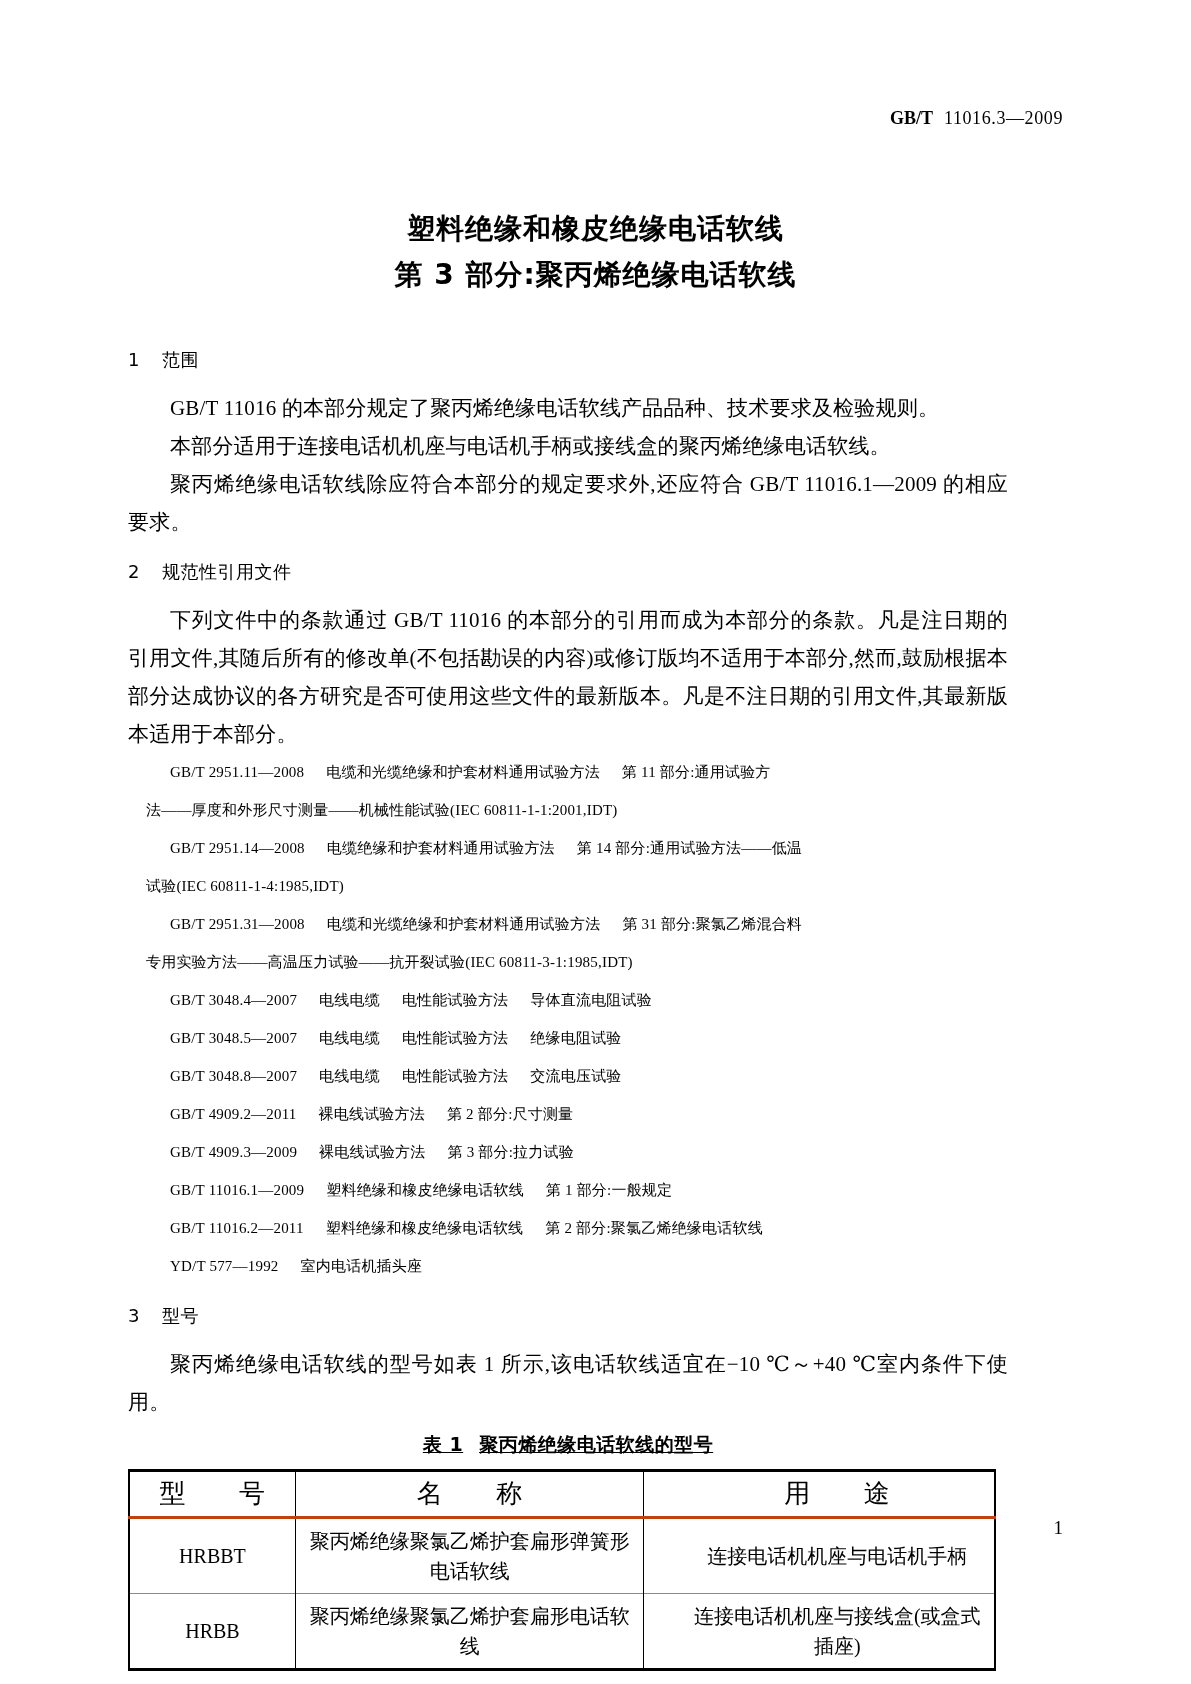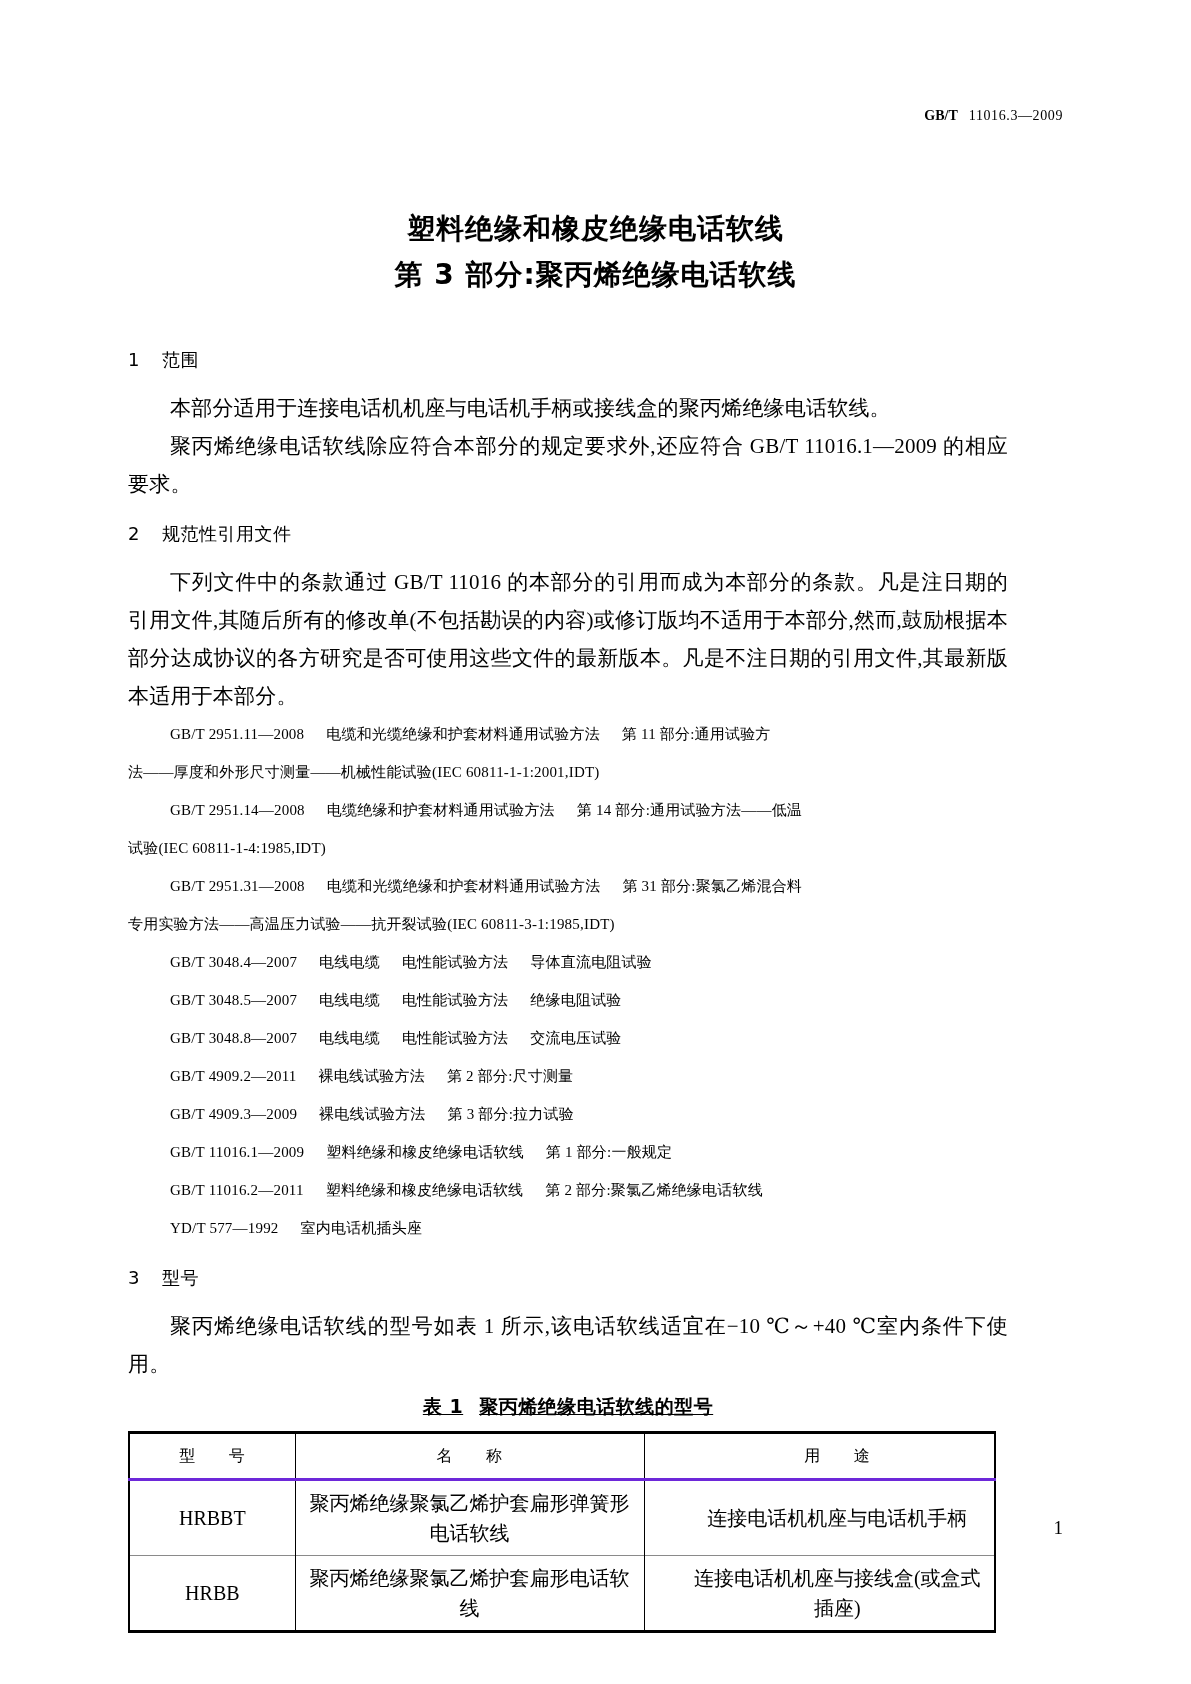--- a/index.html
+++ b/index.html
@@ -18,21 +18,21 @@
     background: #ffffff;
     box-sizing: border-box;
     overflow: hidden;
   }
 
   
   .header {
     position: absolute;
     top: 108px;
     right: 128px;
-    font-size: 14px;
+    font-size: 18px;
     letter-spacing: 0.6px;
   }
   .header .std-prefix {
     font-weight: bold;
     letter-spacing: 0px;
   }
 
   
   .doc-title {
     position: absolute;
@@ -86,21 +86,21 @@
   p.indent2 { text-indent: 42px; }
 
   p.ref {
     margin: 0;
     padding: 0;
     font-size: 15px;
     line-height: 38px;
     text-indent: 42px;
     letter-spacing: 0.2px;
   }
-  p.ref.cont { text-indent: 0; }
+  p.ref.cont { text-indent: 0; margin-left: 18px; }
 
   .sp { display: inline-block; width: 22px; }
   .sp-sm { display: inline-block; width: 11px; }
 
   
   .table-caption {
     text-align: center;
     font-family: "DejaVu Sans", "Liberation Sans", sans-serif;
     font-weight: bold;
     font-size: 19px;
@@ -124,22 +124,22 @@
   table.model-table td {
     border-left: 1.5px solid #000;
     border-right: 1.5px solid #000;
     text-align: center;
     font-size: 20px;
     font-weight: normal;
     padding: 7px 4px;
     line-height: 30px;
   }
   table.model-table thead th {
-    border-bottom: 3px solid #6d28d9;
-    font-size: 16px;
+    border-bottom: 3px solid #c2410c;
+    font-size: 26px;
     letter-spacing: 0.5px;
     margin-top: 32px;
   }
   table.model-table tbody tr.row-sep td {
     border-top: 1.5px solid #8a8a8a;
   }
   table.model-table .c1 { width: 166px; }
   table.model-table .c2 { width: 370px; }
   table.model-table .c3 { width: 332px; padding-left: 40px; }
 
@@ -164,20 +164,21 @@
     <span class="line1">塑料绝缘和橡皮绝缘电话软线</span>
     <span class="line2">第 3 部分:聚丙烯绝缘电话软线</span>
   </div>
 
   <div class="body">
 
     <h2 class="clause">
       <span class="num">1</span><span>范围</span>
     </h2>
     <div class="gap-after-head"></div>
+    <p class="para indent2">GB/T 11016 的本部分规定了聚丙烯绝缘电话软线产品品种、技术要求及检验规则。</p>
     <p class="para indent2">本部分适用于连接电话机机座与电话机手柄或接线盒的聚丙烯绝缘电话软线。</p>
     <p class="para indent2">聚丙烯绝缘电话软线除应符合本部分的规定要求外,还应符合 GB/T 11016.1—2009 的相应要求。</p>
 
     <div class="gap-before-head"></div>
 
     <h2 class="clause">
       <span class="num">2</span><span>规范性引用文件</span>
     </h2>
     <div class="gap-after-head"></div>
     <p class="para indent2">下列文件中的条款通过 GB/T 11016 的本部分的引用而成为本部分的条款。凡是注日期的引用文件,其随后所有的修改单(不包括勘误的内容)或修订版均不适用于本部分,然而,鼓励根据本部分达成协议的各方研究是否可使用这些文件的最新版本。凡是不注日期的引用文件,其最新版本适用于本部分。</p>

